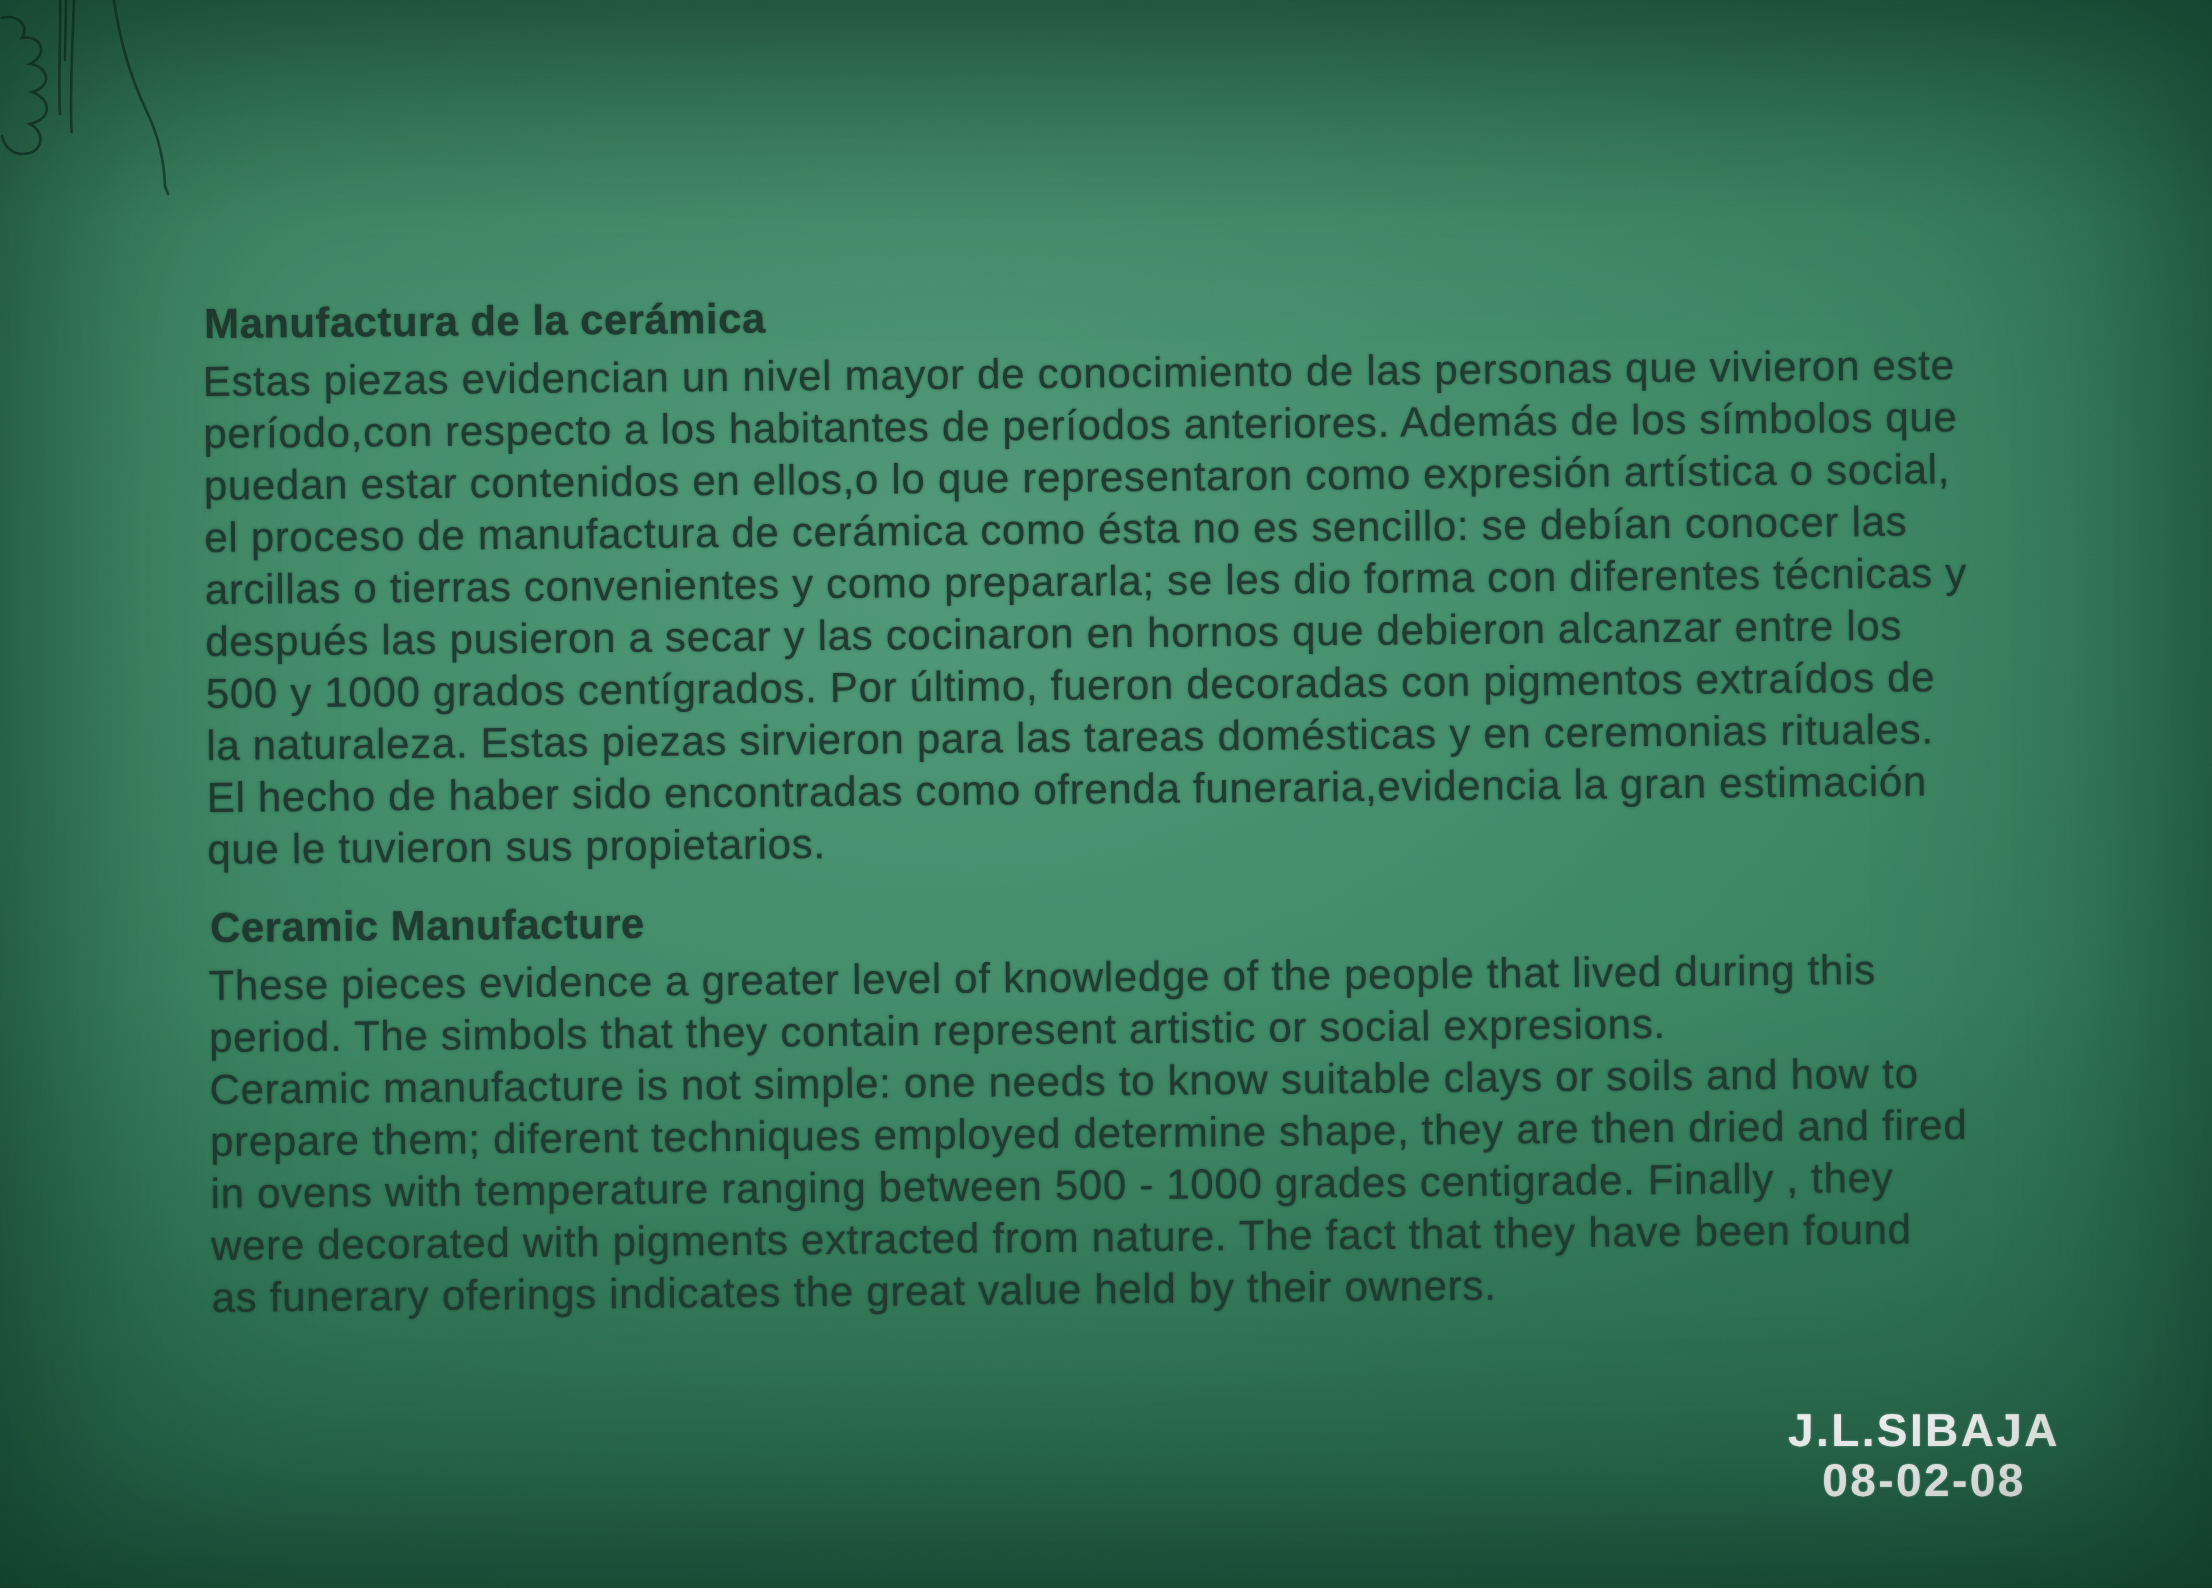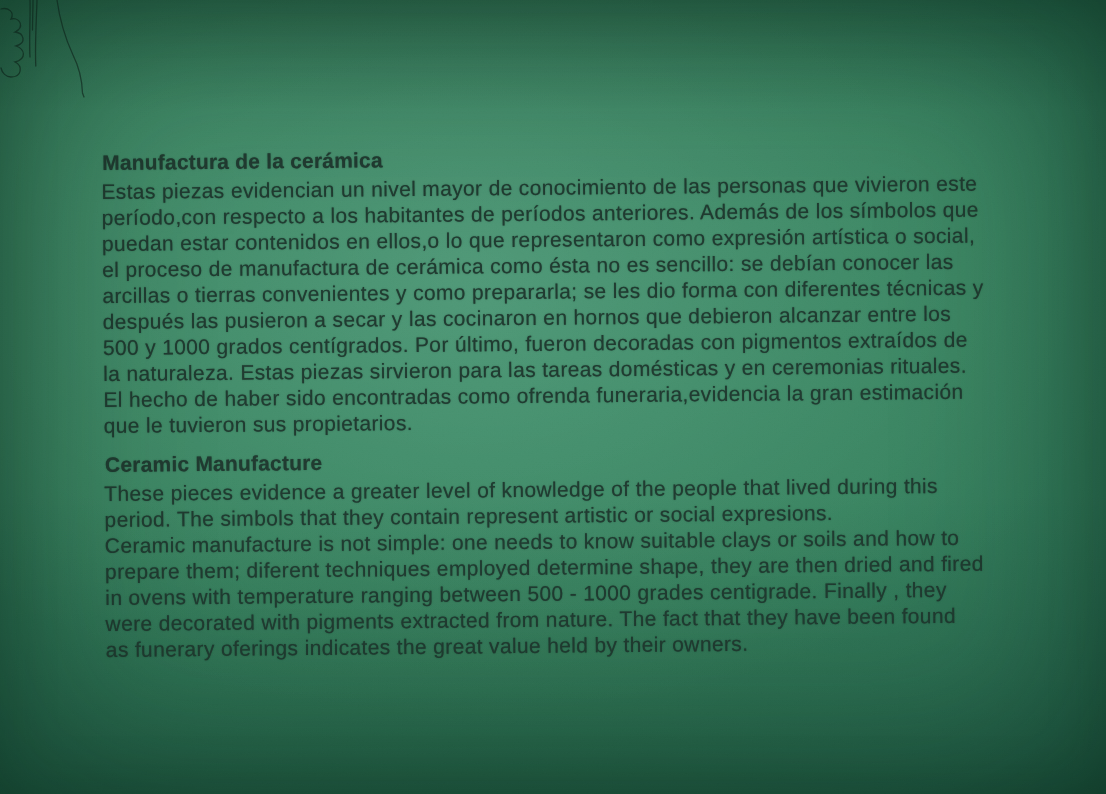--- a/index.html
+++ b/index.html
@@ -99,20 +99,24 @@
       <div class="line">period. The simbols that they contain represent artistic or social expresions.</div>
       <div class="line">Ceramic manufacture is not simple: one needs to know suitable clays or soils and how to</div>
       <div class="line">prepare them; diferent techniques employed determine shape, they are then dried and fired</div>
       <div class="line">in ovens with temperature ranging between 500 - 1000 grades centigrade. Finally , they</div>
       <div class="line">were decorated with pigments extracted from nature. The fact  that they have been found</div>
       <div class="line">as funerary oferings indicates the great value held by their owners.</div>
     </div>
 
   </div>
 
+  <div class="watermark">
+    <div>J.L.SIBAJA</div>
+    <div>08-02-08</div>
+  </div>
 
   <svg class="grain" width="1106" height="794" aria-hidden="true">
     <filter id="grainF">
       <feTurbulence type="fractalNoise" baseFrequency="0.8" numOctaves="3" stitchTiles="stitch"></feTurbulence>
       <feColorMatrix type="saturate" values="0"></feColorMatrix>
     </filter>
     <rect width="100%" height="100%" filter="url(#grainF)"></rect>
   </svg>
   <div class="vignette"></div>
 

